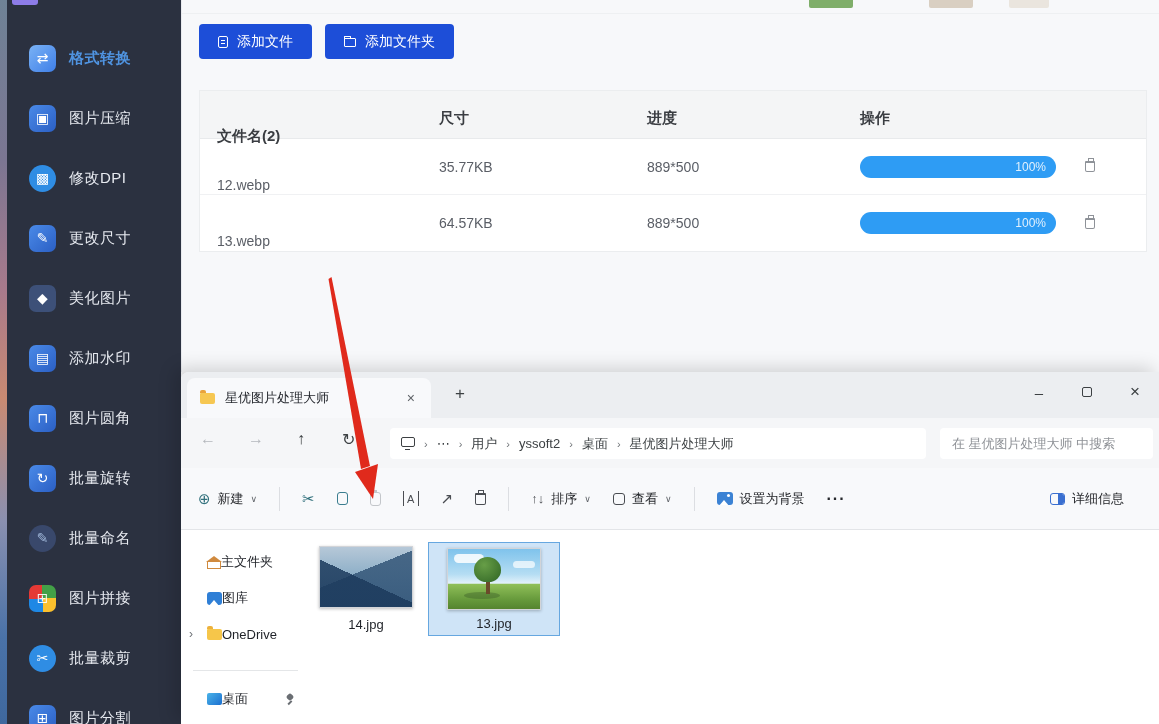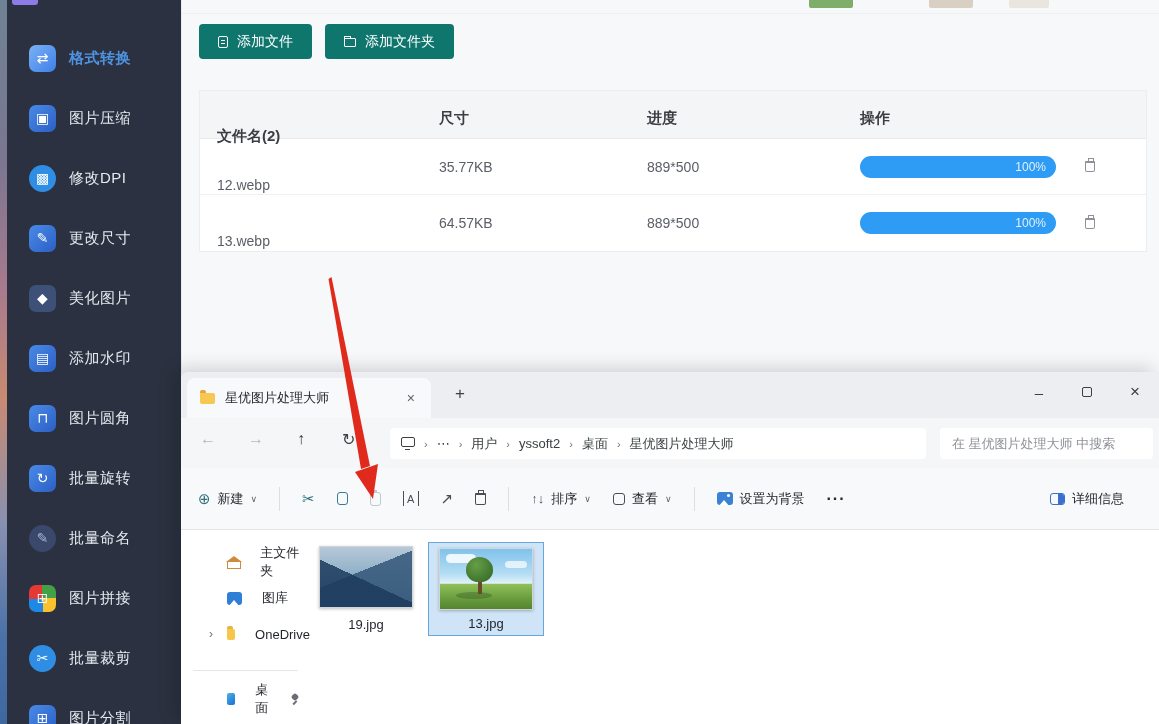--- a/index.html
+++ b/index.html
@@ -28,21 +28,21 @@
   
   .app-main { position:absolute; left:181px; top:0; right:0; height:372px; background:#f7f8fa; border-left:1px solid #e8eaee; }
   .frag { position:absolute; top:0; height:8px; border-radius:0 0 2px 2px; }
   .frag-green { left:627px; width:44px; background:#7fae6a; }
   .frag-beige1 { left:747px; width:44px; background:#d9cfc2; }
   .frag-beige2 { left:827px; width:40px; background:#e6dfd4; opacity:.75; }
   .topline { position:absolute; left:0; right:0; top:13px; height:1px; background:#eef0f2; }
 
   .action-bar { position:absolute; left:17px; top:24px; display:flex; gap:13px; }
   .btn { height:35px; border-radius:4px; display:flex; align-items:center; gap:9px; padding:0 19px; color:#fff; font-size:14px; cursor:pointer; border:none; }
-  .btn-blue { background:#0f766e;text-align:center; }
+  .btn-blue { background:#1d4ed8;text-align:center; }
   .btn-gray { background:#a2a5a9; }
 
   .ic-file { width:10px; height:12px; border:1px solid #fff; border-radius:2px; position:relative; }
   .ic-file::after { content:""; position:absolute; left:2px; top:3px; width:4px; height:1px; background:#fff; box-shadow:0 3px 0 #fff; }
   .ic-folder-w { width:12px; height:9px; border:1px solid #fff; border-radius:1px; position:relative; margin-top:2px; }
   .ic-folder-w::before { content:""; position:absolute; top:-3px; left:-1px; width:5px; height:2px; border:1px solid #fff; border-bottom:none; border-radius:1px 1px 0 0; }
   .ic-trash { width:10px; height:11px; border:1px solid #fff; border-top:2px solid #fff; border-radius:1px 1px 2px 2px; position:relative; }
   .ic-trash::before { content:""; position:absolute; top:-5px; left:2px; width:4px; height:2px; border:1px solid #fff; border-bottom:none; }
   .ic-trash.gray { border-color:#8e9298; }
   .ic-trash.gray::before { border-color:#8e9298; }
@@ -104,39 +104,39 @@
   .ic-view { width:12px; height:12px; border:1.4px solid #4a4d52; border-radius:3px; }
   .ic-bgimg { width:16px; height:13px; border-radius:3px; background:#3b82d4; position:relative; overflow:hidden; }
   .ic-bgimg::before { content:""; position:absolute; right:3px; top:2px; width:3px; height:3px; border-radius:50%; background:#fff; }
   .ic-bgimg::after { content:""; position:absolute; left:1px; bottom:-2px; border-left:6px solid transparent; border-right:6px solid transparent; border-bottom:7px solid #fff; }
   .ic-details { width:15px; height:12px; border:1.4px solid #3a6fd0; border-radius:3px; position:relative; overflow:hidden; }
   .ic-details::after { content:""; position:absolute; right:0; top:0; bottom:0; width:6px; background:#3a6fd0; }
   .details-group { margin-left:auto; margin-right:18px; }
 
   .ex-body { position:absolute; top:158px; left:0; right:0; bottom:0; background:#fff; display:flex; }
   .nav-pane { width:129px; padding-top:14px; position:relative; }
-  .nav-item { height:36px; display:flex; align-items:center; gap:20px; padding-left:26px; font-size:13px; color:#1f2228; cursor:pointer; position:relative;margin-left:20px; }
+  .nav-item { height:36px; display:flex; align-items:center; gap:0; padding-left:26px; font-size:13px; color:#1f2228; cursor:pointer; position:relative; }
   .nav-chev { position:absolute; left:8px; color:#6f7377; font-size:12px; }
   .nav-divider { height:1px; background:#e4e6e8; margin:18px 12px 10px 12px; }
   .ic-home { width:14px; height:13px; position:relative; }
   .ic-home::before { content:""; position:absolute; left:0; top:5px; width:12px; height:7px; border:1.3px solid #d08a3e; border-top:none; }
   .ic-home::after { content:""; position:absolute; left:-1px; top:0; border-left:8px solid transparent; border-right:8px solid transparent; border-bottom:6px solid #d08a3e; }
   .ic-gallery { width:15px; height:13px; border-radius:3px; background:#2f7fd6; position:relative; overflow:hidden; }
   .ic-gallery::after { content:""; position:absolute; left:1px; bottom:-2px; border-left:6px solid transparent; border-right:6px solid transparent; border-bottom:7px solid #fff; }
   .ic-folder-y2 { width:15px; height:11px; background:#f6c64a; border-radius:1px 2px 2px 2px; position:relative; }
   .ic-folder-y2::before { content:""; position:absolute; top:-3px; left:0; width:6px; height:3px; background:#edb13c; border-radius:2px 2px 0 0; }
   .ic-desktop { width:15px; height:12px; border-radius:2px; background:linear-gradient(135deg,#4ab3e8,#1b6fd0); }
   .ic-pin { position:relative; width:12px; height:13px; margin-left:auto; margin-right:14px; }
   .ic-pin::before { content:""; position:absolute; left:3px; top:1px; width:6px; height:6px; background:#6a6e73; border-radius:2px; transform:rotate(45deg); }
   .ic-pin::after { content:""; position:absolute; left:5px; top:7px; width:1.5px; height:5px; background:#6a6e73; transform:rotate(45deg); }
 
   .content { flex:1; position:relative; }
   .tile { position:absolute; display:flex; flex-direction:column; align-items:center; cursor:pointer; }
   .tile-1 { left:6px; top:16px; width:100px; }
-  .tile-2 { left:118px; top:12px; width:116px; background:#cfe4f7; border:1px solid #66a7e0; padding:5px 0 4px; }
+  .tile-2 { left:118px; top:12px; width:132px; background:#cfe4f7; border:1px solid #66a7e0; padding:5px 0 4px; }
   .thumb { width:94px; height:62px; border:1px solid #d2d4d8; box-shadow:0 1px 3px rgba(0,0,0,.25); position:relative; overflow:hidden; }
   .thumb-mountain { background:
     linear-gradient(205deg, rgba(0,0,0,0) 0 54%, rgba(28,58,92,.85) 54%),
     linear-gradient(158deg, rgba(0,0,0,0) 0 42%, rgba(52,86,120,.85) 42%),
     linear-gradient(180deg,#b6c8d8 0%,#8fb0c8 45%,#5c82a4 100%); }
   .thumb-tree { background:linear-gradient(180deg,#7fc3ec 0%,#b5ddf3 42%,#e2f1fa 57%,#8fbf58 59%,#679a3c 84%,#55842f 100%); }
   .thumb-tree .cloud { position:absolute; left:6px; top:5px; width:30px; height:9px; background:rgba(255,255,255,.85); border-radius:8px; }
   .thumb-tree .cloud2 { position:absolute; right:5px; top:12px; width:22px; height:7px; background:rgba(255,255,255,.7); border-radius:8px; }
   .thumb-tree .tree-shadow { position:absolute; left:16px; top:43px; width:36px; height:7px; background:rgba(50,80,35,.35); border-radius:50%; }
   .thumb-tree .tree-trunk { position:absolute; left:38px; top:29px; width:4px; height:16px; background:#6b4a2a; }
@@ -362,21 +362,21 @@
         <div class="nav-item">
           <span class="ic-desktop"></span>
           <span>桌面</span>
           <span class="ic-pin"></span>
         </div>
       </nav>
 
       <div class="content">
         <div class="tile tile-1">
           <div class="thumb thumb-mountain"></div>
-          <div class="tile-label">19.jpg</div>
+          <div class="tile-label">14.jpg</div>
         </div>
         <div class="tile tile-2">
           <div class="thumb thumb-tree">
             <span class="cloud"></span>
             <span class="cloud2"></span>
             <span class="tree-shadow"></span>
             <span class="tree-trunk"></span>
             <span class="tree-crown"></span>
           </div>
           <div class="tile-label">13.jpg</div>

